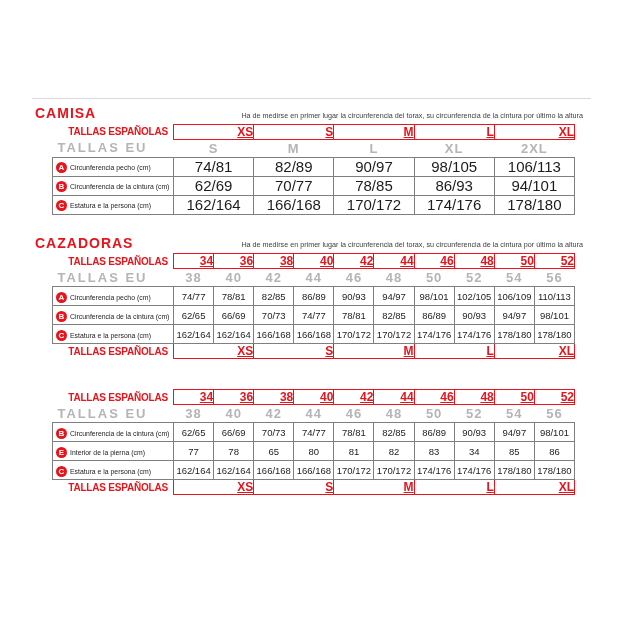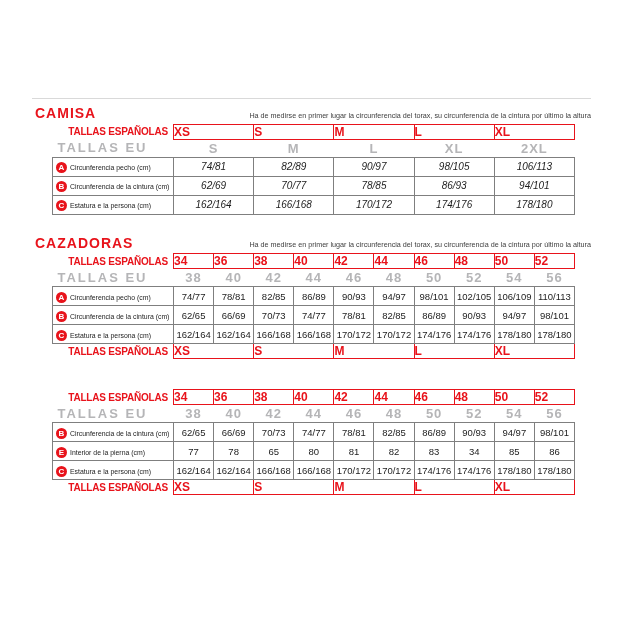--- a/index.html
+++ b/index.html
@@ -19,39 +19,39 @@
   .content{
     position:absolute;left:32px;top:98px;width:559px;
     border-top:1px solid #d9d9d9;
   }
   .sec{display:block;}
   .sec-camisa{margin-top:7px;}
   .sec-cazadoras{margin-top:21px;}
   .sec-pantalones{margin-top:30px;}
   .sec-head{
     display:flex;justify-content:space-between;align-items:flex-end;
-    gap:16px;margin:0 0 3px 3px;
+    gap:16px;margin:0 8px 3px 3px;
   }
   .sec-title{
     margin:0;font-size:14px;font-weight:bold;color:var(--red);
     letter-spacing:1px;line-height:1.05;white-space:nowrap;
   }
   .sec-note{
     margin:0 0 1px 0;font-size:7.2px;color:#3d3d3d;white-space:nowrap;
   }
   table.size-table{
     border-collapse:collapse;table-layout:fixed;
     width:523px;margin-left:20px;
   }
   table.size-table td{padding:0;overflow:hidden;}
   
   .hdr-row td{height:14px;}
   .red-cell{
     border:1.5px solid var(--red);
-    color:var(--red);font-weight:bold;font-size:12px;text-align:left;
+    color:var(--red);font-weight:bold;font-size:12px;text-align:right;text-decoration:underline;
   }
   .red-lbl{
     color:var(--red);font-weight:bold;font-size:10px;letter-spacing:-0.2px;
     text-align:right;padding-right:5px !important;white-space:nowrap;
   }
   
   .eu-row td{height:17px;}
   .eu-cell{
     color:var(--eu-gray);font-weight:bold;font-size:13px;
     letter-spacing:1px;text-align:center;
@@ -59,21 +59,21 @@
   .eu-lbl{
     color:var(--eu-gray);font-weight:bold;font-size:13px;letter-spacing:2px;
     text-align:left;padding-left:5px !important;white-space:nowrap;
   }
   
   .data-row td{height:16.5px;}
   .data-cell{
     border:1px solid var(--line-gray);
     font-size:9.5px;color:var(--ink);text-align:center;white-space:nowrap;
   }
-  .wide .data-cell{font-size:10px;font-style:italic;}
+  .wide .data-cell{font-size:15px;}
   .data-lbl{
     border:1px solid var(--line-gray);
     text-align:left;padding-left:3px !important;white-space:nowrap;
   }
   .circle{
     display:inline-block;width:11px;height:11px;border-radius:50%;
     background:var(--red);color:#fff;font-size:8px;font-weight:bold;
     line-height:11px;text-align:center;vertical-align:middle;
   }
   .lbl-text{

